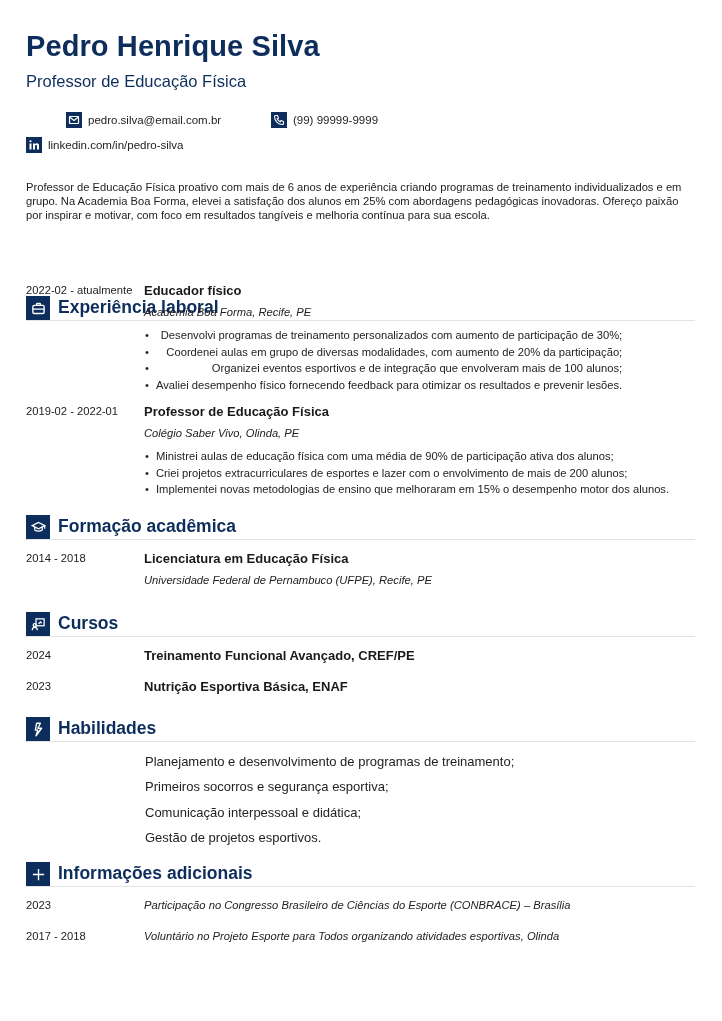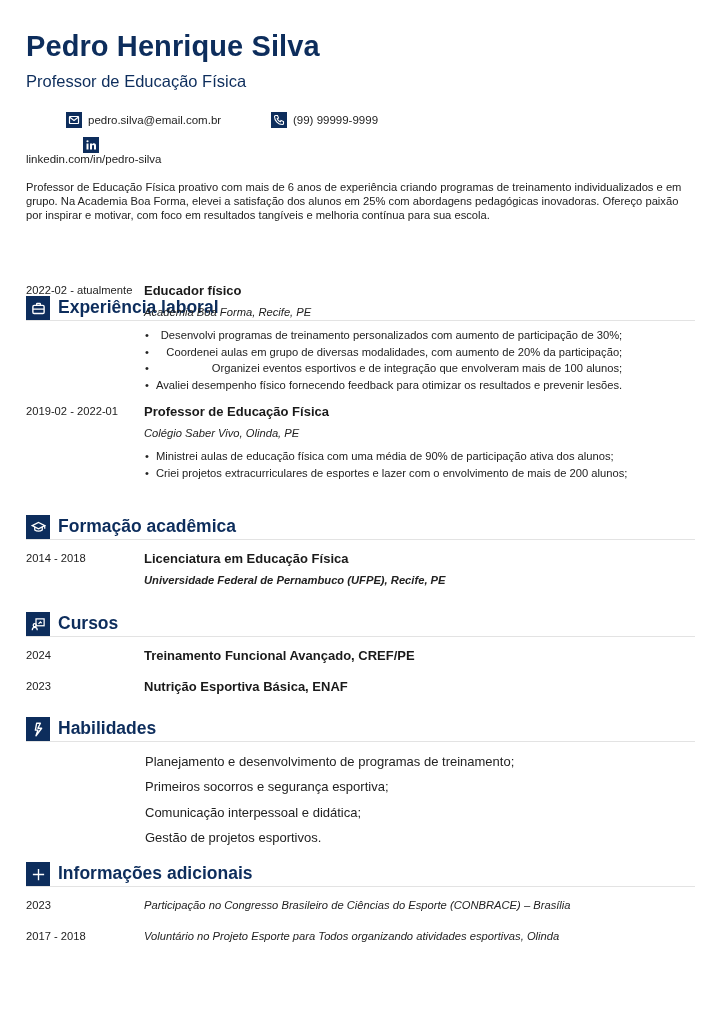--- a/index.html
+++ b/index.html
@@ -48,21 +48,21 @@
     <span>pedro.silva@email.com.br</span>
   </div>
   <div class="contact" style="left:245px; top:112px;">
     <span class="cicon">
       <svg viewBox="0 0 24 24" fill="none" stroke="#fff" stroke-width="2.2">
           <path d="M5 3h4l2 5-2.5 1.5a11 11 0 0 0 6 6L16 13l5 2v4a2 2 0 0 1-2 2A16 16 0 0 1 3 5a2 2 0 0 1 2-2z"></path>
         </svg>
     </span>
     <span>(99) 99999-9999</span>
   </div>
-  <div class="contact" style="left:0; top:137px;flex-direction:column;">
+  <div class="contact" style="left:0; top:137px;">
     <span class="cicon">
       <svg viewBox="0 0 24 24" fill="#fff">
           <rect x="3" y="9" width="4" height="12"></rect>
           <circle cx="5" cy="4.5" r="2.2"></circle>
           <path d="M10 9h4v2c.8-1.4 2.3-2.3 4-2.3 3 0 4 2 4 5V21h-4v-6.5c0-1.5-.5-2.5-1.8-2.5S14 13 14 14.5V21h-4z"></path>
         </svg>
     </span>
     <span>linkedin.com/in/pedro-silva</span>
   </div>
 
@@ -87,35 +87,36 @@
     <li>Organizei eventos esportivos e de integração que envolveram mais de 100 alunos;</li>
     <li>Avaliei desempenho físico fornecendo feedback para otimizar os resultados e prevenir lesões.</li>
   </ul>
 
   <div class="row-date" style="top:405px;">2019-02  - 2022-01</div>
   <div class="row-title" style="top:404px;">Professor de Educação Física</div>
   <div class="row-sub" style="top:427px;">Colégio Saber Vivo, Olinda, PE</div>
   <ul class="bullets" style="top:448px;">
     <li>Ministrei aulas de educação física com uma média de 90% de participação ativa dos alunos;</li>
     <li>Criei projetos extracurriculares de esportes e lazer com o envolvimento de mais de 200 alunos;</li>
+    <li>Implementei novas metodologias de ensino que melhoraram em 15% o desempenho motor dos alunos.</li>
   </ul>
 
   <div class="sec-head" style="top:515px;">
     <div class="sec-icon">
       <svg viewBox="0 0 24 24" fill="none" stroke="#fff" stroke-width="2">
           <path d="M2 9l10-5 10 5-10 5z"></path>
           <path d="M6 11v5c3 2.5 9 2.5 12 0v-5M22 9v5"></path>
         </svg>
     </div>
     <div class="sec-title">Formação acadêmica</div>
   </div>
 
   <div class="row-date" style="top:552px;">2014  - 2018</div>
   <div class="row-title" style="top:551px;">Licenciatura em Educação Física</div>
-  <div class="row-sub" style="top:574px;font-weight:bold;">Universidade Federal de Pernambuco (UFPE), Recife, PE</div>
+  <div class="row-sub" style="top:574px;">Universidade Federal de Pernambuco (UFPE), Recife, PE</div>
 
   <div class="sec-head" style="top:612px;">
     <div class="sec-icon">
       <svg viewBox="0 0 24 24" fill="none" stroke="#fff" stroke-width="2">
           <rect x="8" y="3" width="13" height="11"></rect>
           <circle cx="6" cy="13" r="2.5"></circle>
           <path d="M2 21c0-3 2-4.5 4-4.5s4 1.5 4 4.5M12 11l3-3 2 2"></path>
         </svg>
     </div>
     <div class="sec-title">Cursos</div>

